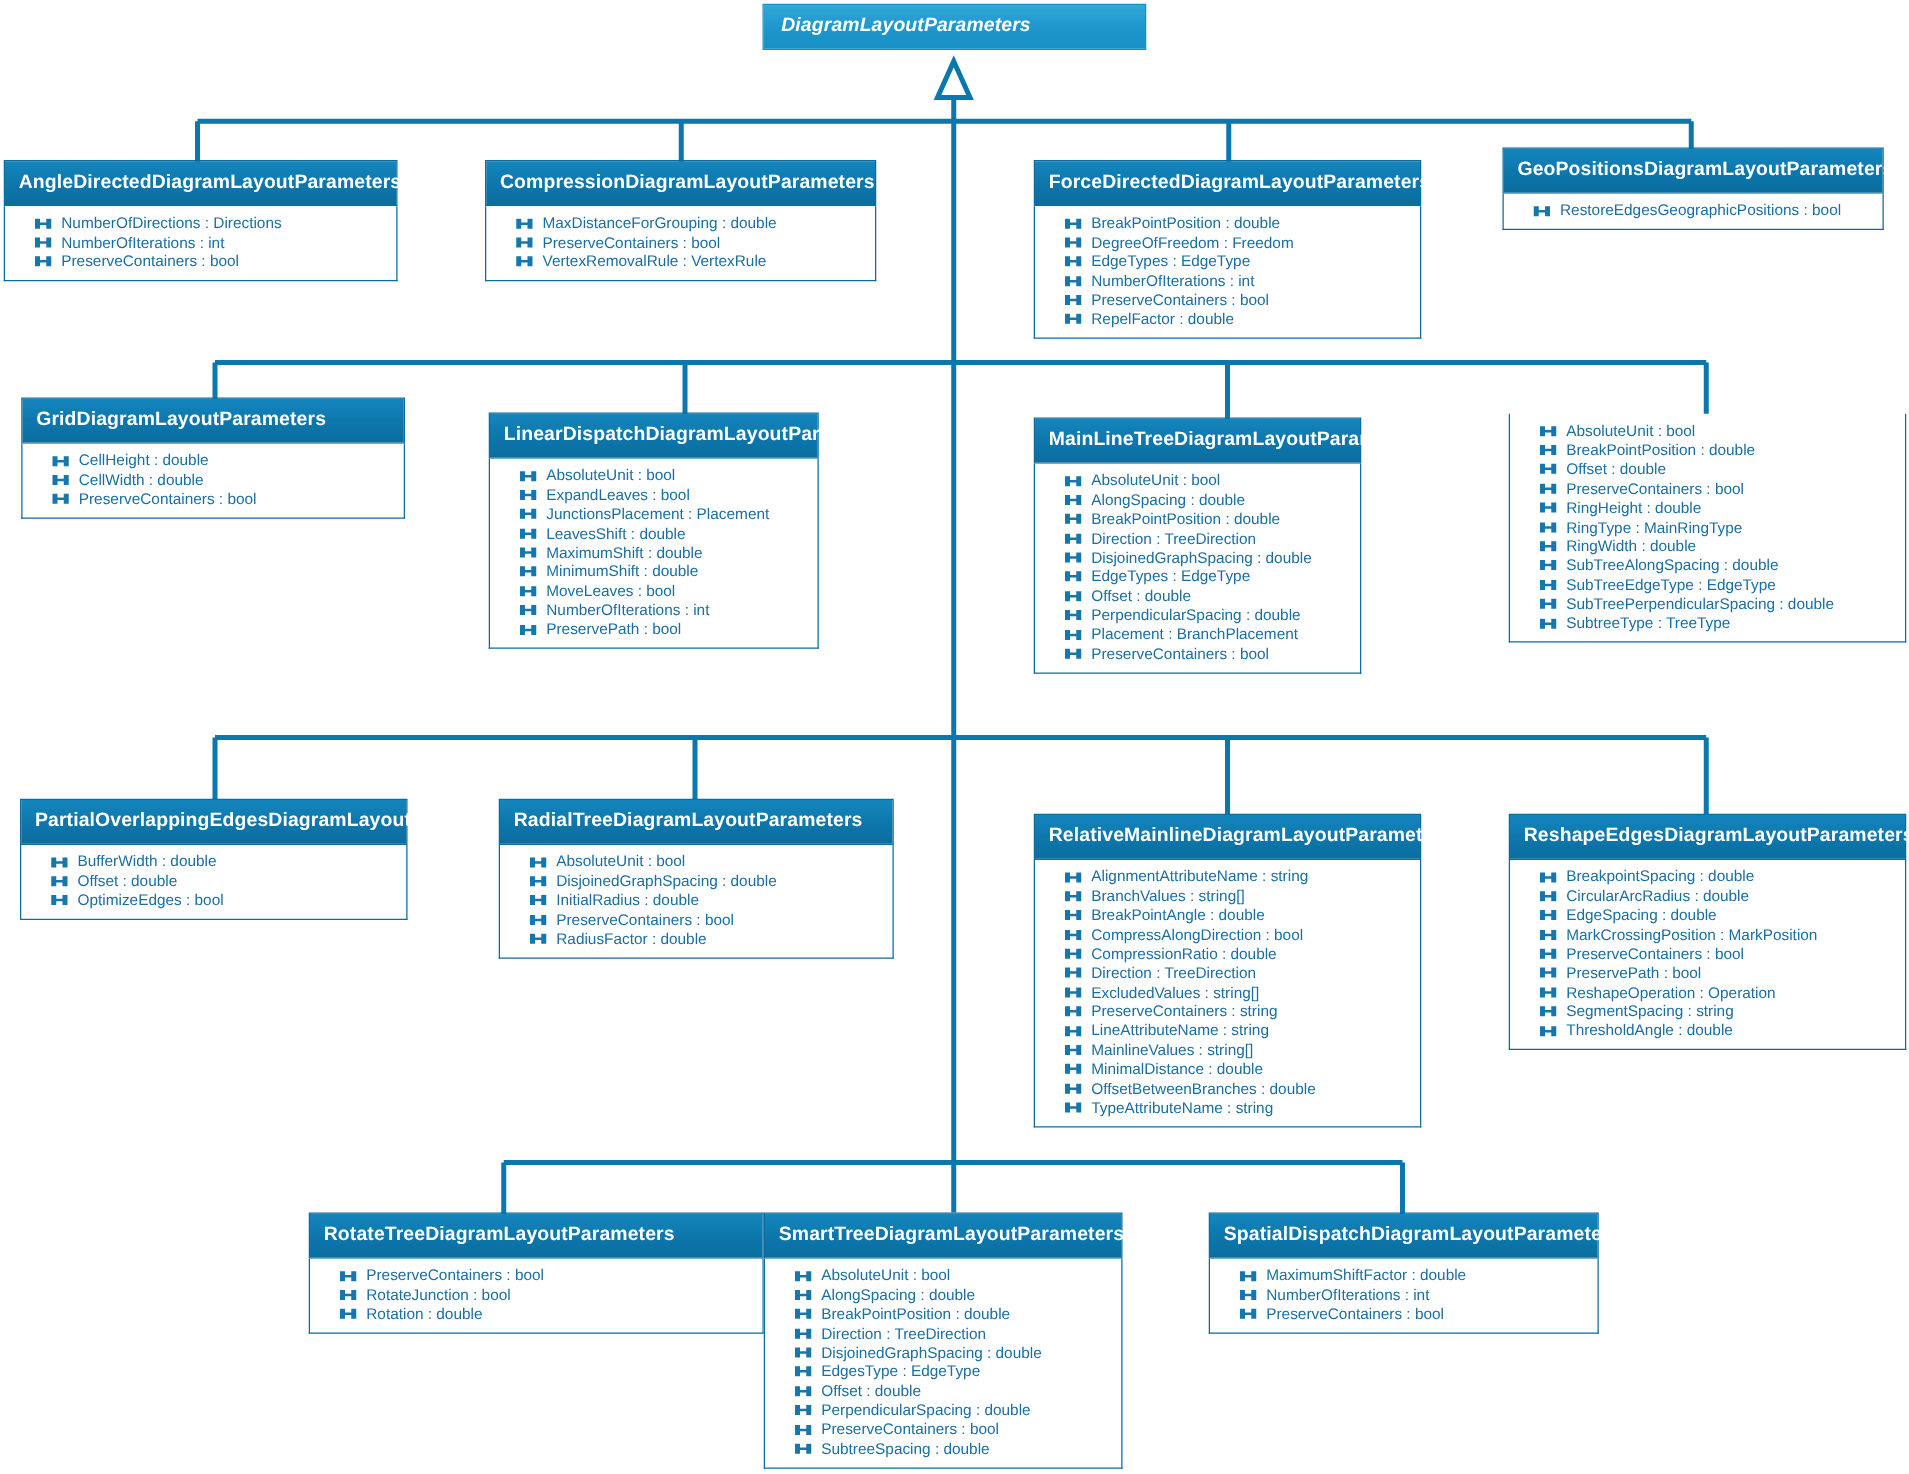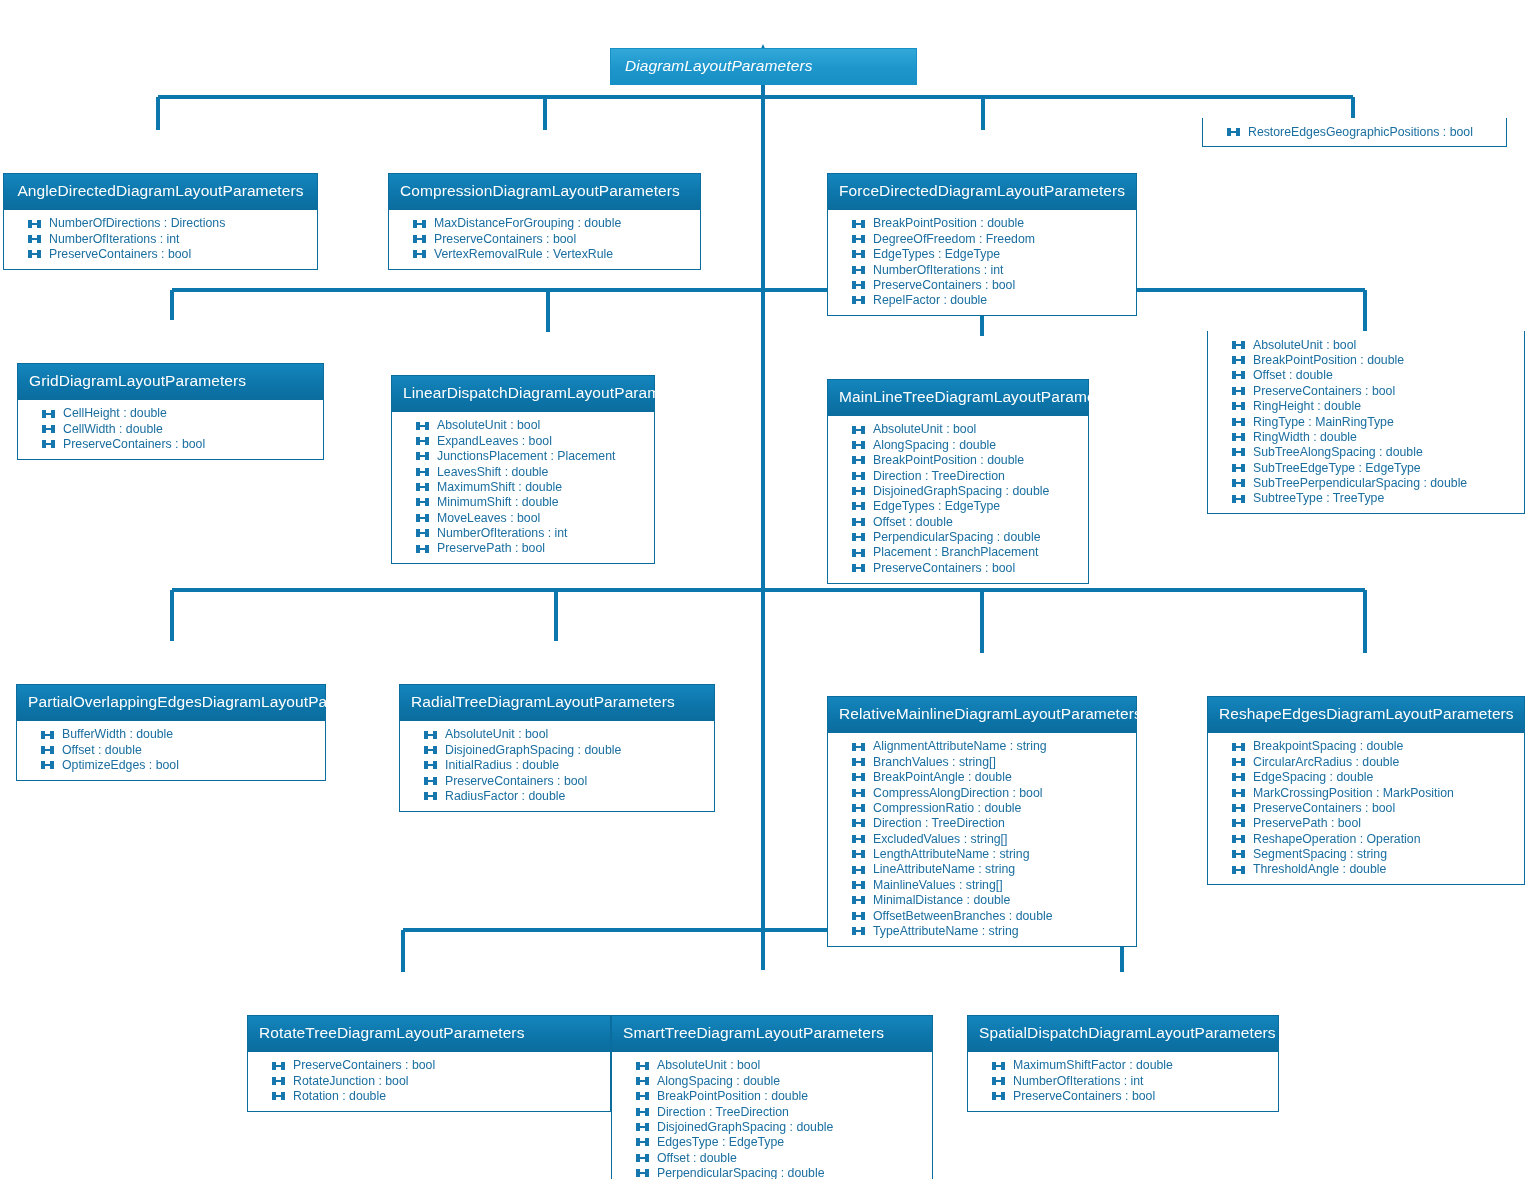--- a/index.html
+++ b/index.html
@@ -31,27 +31,26 @@
   
   .uml-class {
     position: absolute;
     box-sizing: border-box;
   }
   .uml-header {
     box-sizing: border-box;
     background: linear-gradient(to bottom, #1486bd 0%, #0d76ab 55%, #0b6d9e 100%);
     color: #ffffff;
     font-size: 15.5px;
-    font-weight: normal;
+    font-weight: bold;
     letter-spacing: 0.1px;
     padding: 8px 11px 9px 11px;
     line-height: 1.15;
     white-space: nowrap;
     border: 1px solid #0b6d9e;
-    margin-top: 45px;
   }
   .uml-class.root .uml-header {
     background: linear-gradient(to bottom, #32a8d8 0%, #1e96cc 55%, #1790c6 100%);
     border: 1px solid #1790c6;
     font-style: italic;
     text-align: left;
     padding-left: 14px;
   }
   .uml-body {
     box-sizing: border-box;
@@ -234,20 +233,21 @@
             <span class="prop-icon">
               <i class="l"></i>
               <i class="b"></i>
               <i class="r"></i>
             </span>
             <span class="prop-text">RepelFactor : double</span>
           </div>
         </div>
       </div>
       <div class="uml-class" style="left: 1202px; top: 118px; width: 305px;">
+        <div class="uml-header">GeoPositionsDiagramLayoutParameters</div>
         <div class="uml-body">
           <div class="uml-prop">
             <span class="prop-icon">
               <i class="l"></i>
               <i class="b"></i>
               <i class="r"></i>
             </span>
             <span class="prop-text">RestoreEdgesGeographicPositions : bool</span>
           </div>
         </div>
@@ -667,21 +667,21 @@
               <i class="r"></i>
             </span>
             <span class="prop-text">ExcludedValues : string[]</span>
           </div>
           <div class="uml-prop">
             <span class="prop-icon">
               <i class="l"></i>
               <i class="b"></i>
               <i class="r"></i>
             </span>
-            <span class="prop-text">LengthAttributeName : string</span>
+            <span class="prop-text">PreserveContainers : string</span>
           </div>
           <div class="uml-prop">
             <span class="prop-icon">
               <i class="l"></i>
               <i class="b"></i>
               <i class="r"></i>
             </span>
             <span class="prop-text">LineAttributeName : string</span>
           </div>
           <div class="uml-prop">
@@ -817,21 +817,21 @@
           <div class="uml-prop">
             <span class="prop-icon">
               <i class="l"></i>
               <i class="b"></i>
               <i class="r"></i>
             </span>
             <span class="prop-text">Rotation : double</span>
           </div>
         </div>
       </div>
-      <div class="uml-class" style="left: 611px; top: 970px; width: 322px;">
+      <div class="uml-class" style="left: 611px; top: 970px; width: 287px;">
         <div class="uml-header">SmartTreeDiagramLayoutParameters</div>
         <div class="uml-body">
           <div class="uml-prop">
             <span class="prop-icon">
               <i class="l"></i>
               <i class="b"></i>
               <i class="r"></i>
             </span>
             <span class="prop-text">AbsoluteUnit : bool</span>
           </div>

